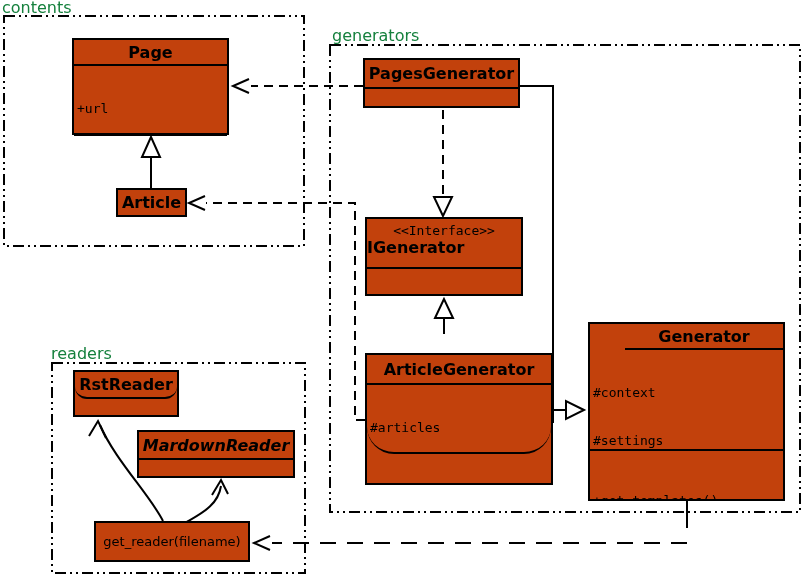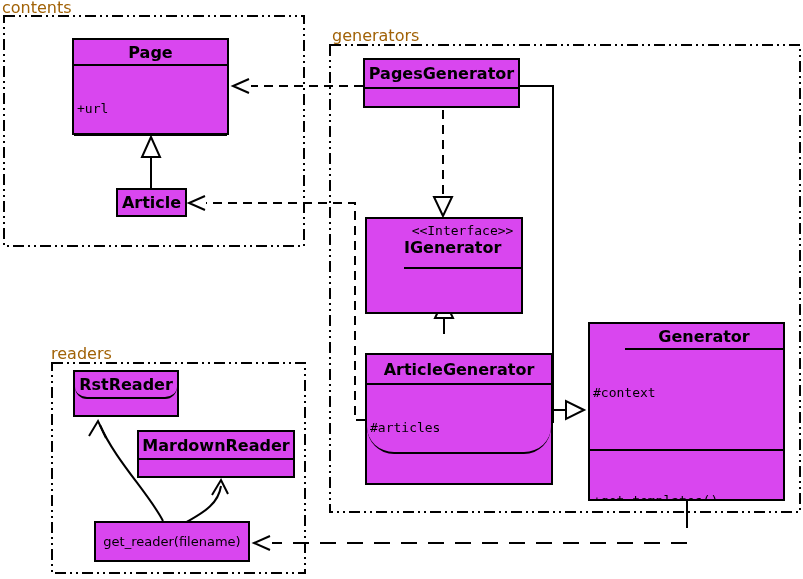--- a/index.html
+++ b/index.html
@@ -2,25 +2,25 @@
 <html><head>
 <meta charset="utf-8">
 <style>
   html,body{margin:0;padding:0;background:#ffffff;}
   .stage{
     position:relative;width:803px;height:579px;background:#ffffff;
     font-family:"DejaVu Sans",sans-serif;color:#000;overflow:hidden;
   }
   .edges{position:absolute;left:0;top:0;width:803px;height:579px;}
   .pkg-label{
-    position:absolute;font-size:16px;line-height:16px;color:#a16207;
+    position:absolute;font-size:16px;line-height:16px;color:#15803d;
     font-family:"DejaVu Sans",sans-serif;background:transparent;
   }
   .uml-class{
-    position:absolute;border:2px solid #000;background:#d946ef;
+    position:absolute;border:2px solid #000;background:#c2410c;
     box-sizing:border-box;
   }
   .c-title{
     font-weight:bold;font-size:16px;text-align:center;
     display:flex;align-items:center;justify-content:center;
     font-family:"DejaVu Sans",sans-serif;white-space:nowrap;overflow:hidden;
   }
   .c-title.divided{border-bottom:2px solid #000;}
   .c-stereo{
     font-family:"DejaVu Sans Mono",monospace;font-weight:normal;
@@ -101,21 +101,21 @@
     <div class="c-title" style="height:100%;">Article</div>
   </div>
 
   <div class="uml-class" style="left:363px;top:58px;width:157px;height:50px;">
     <div class="c-title divided" style="height:27px;">PagesGenerator</div>
     <div class="c-rows" style="height:19px;padding-top:1px;">
       
     </div>
   </div>
 
-  <div class="uml-class" style="left:365px;top:217px;width:158px;height:97px;padding-left:37px;">
+  <div class="uml-class" style="left:365px;top:217px;width:158px;height:79px;">
     <div class="c-title divided" style="height:44px;display:block;padding-top:4px;">
       <div class="c-stereo">&lt;&lt;Interface&gt;&gt;</div>
       <div class="c-name-line">IGenerator</div>
     </div>
     <div class="c-rows" style="height:33px;padding-top:2px;">
       
       
     </div>
   </div>
 
@@ -130,40 +130,41 @@
     <div class="c-rows" style="height:31px;padding-top:0px;">
       
       
     </div>
   </div>
 
   <div class="uml-class" style="left:588px;top:322px;width:197px;height:179px;">
     <div class="c-title divided" style="height:24px;margin-left:35px;">Generator</div>
     <div class="c-rows divided" style="height:101px;padding-top:3px;">
       <div>#context</div>
+      <div>#settings</div>
       
       
       
       
     </div>
     <div class="c-rows" style="height:50px;padding-top:10px;">
       <div>+get_templates()</div>
       
       
     </div>
   </div>
 
   <div class="uml-class" style="left:73px;top:370px;width:106px;height:47px;">
     <div class="c-title divided" style="height:25px;border-radius:12px;">RstReader</div>
     <div class="c-rows" style="height:18px;padding-top:1px;">
       
     </div>
   </div>
 
-  <div class="uml-class" style="left:137px;top:430px;width:158px;height:48px;">
+  <div class="uml-class" style="left:137px;top:430px;width:158px;height:48px;font-style:italic;">
     <div class="c-title divided" style="height:26px;">MardownReader</div>
     <div class="c-rows" style="height:18px;padding-top:1px;">
       
     </div>
   </div>
 
   <div class="uml-class" style="left:94px;top:521px;width:156px;height:41px;">
     <div class="fn-box">get_reader(filename)</div>
   </div>
 

